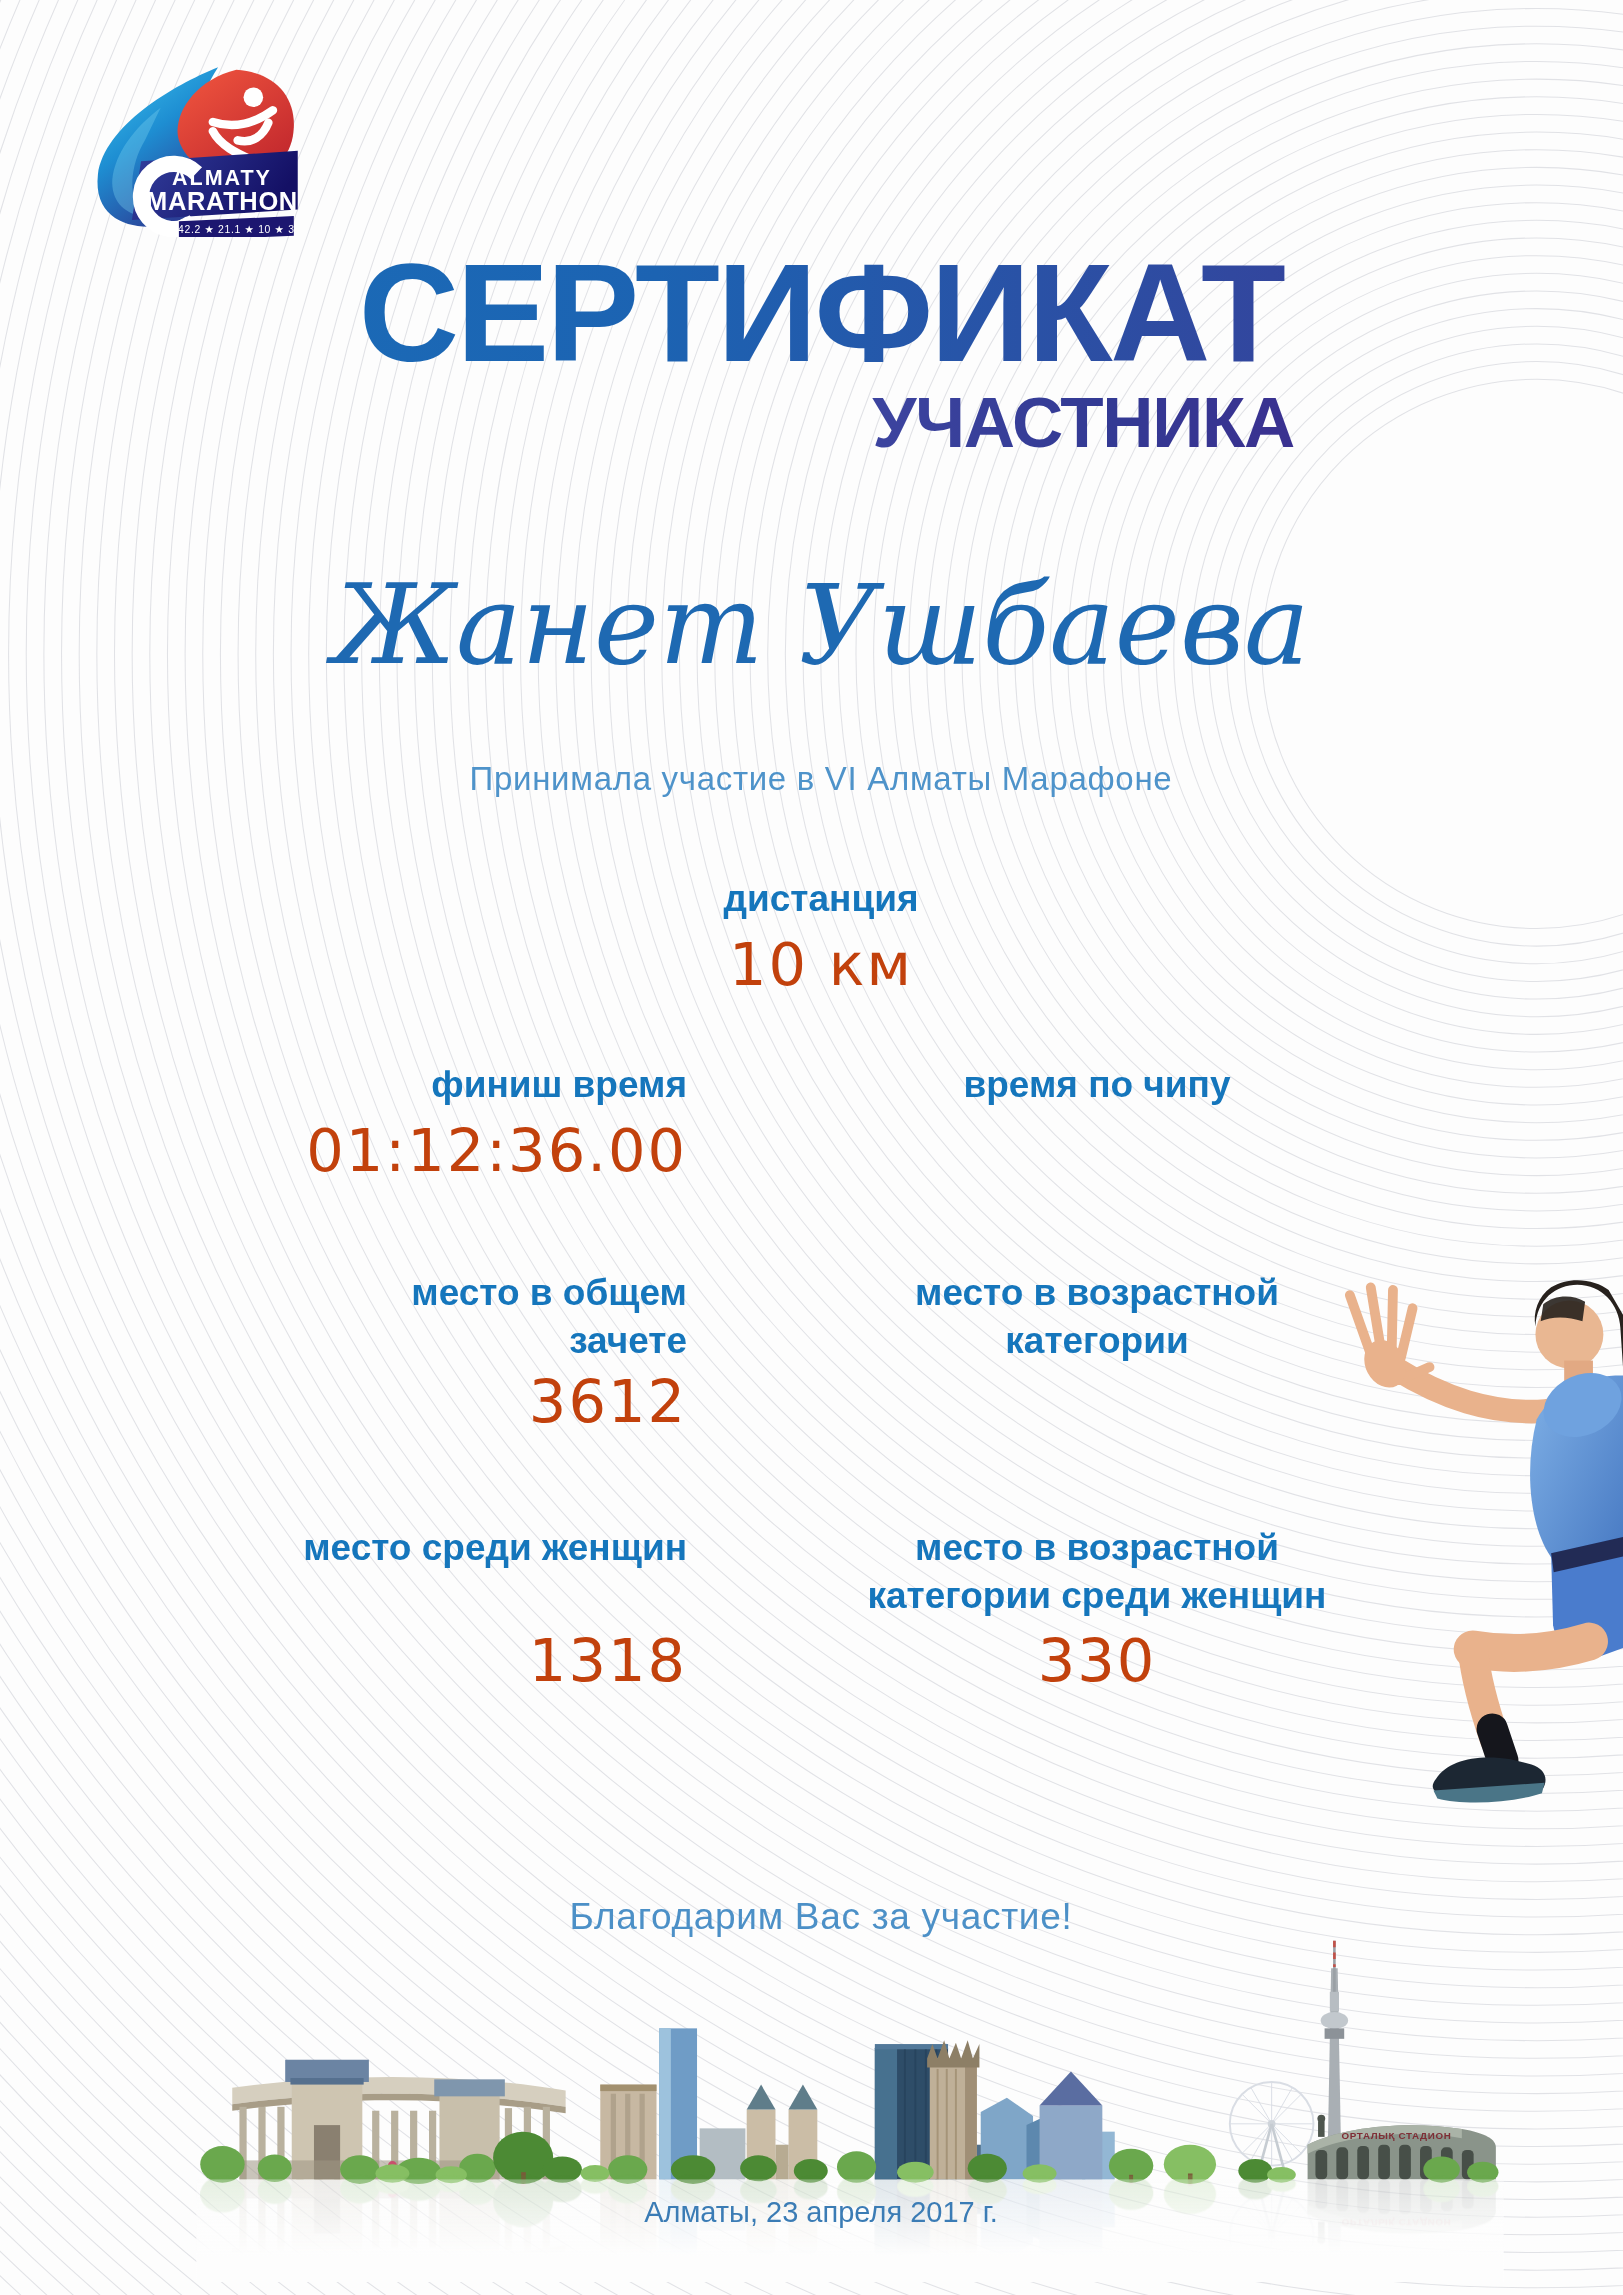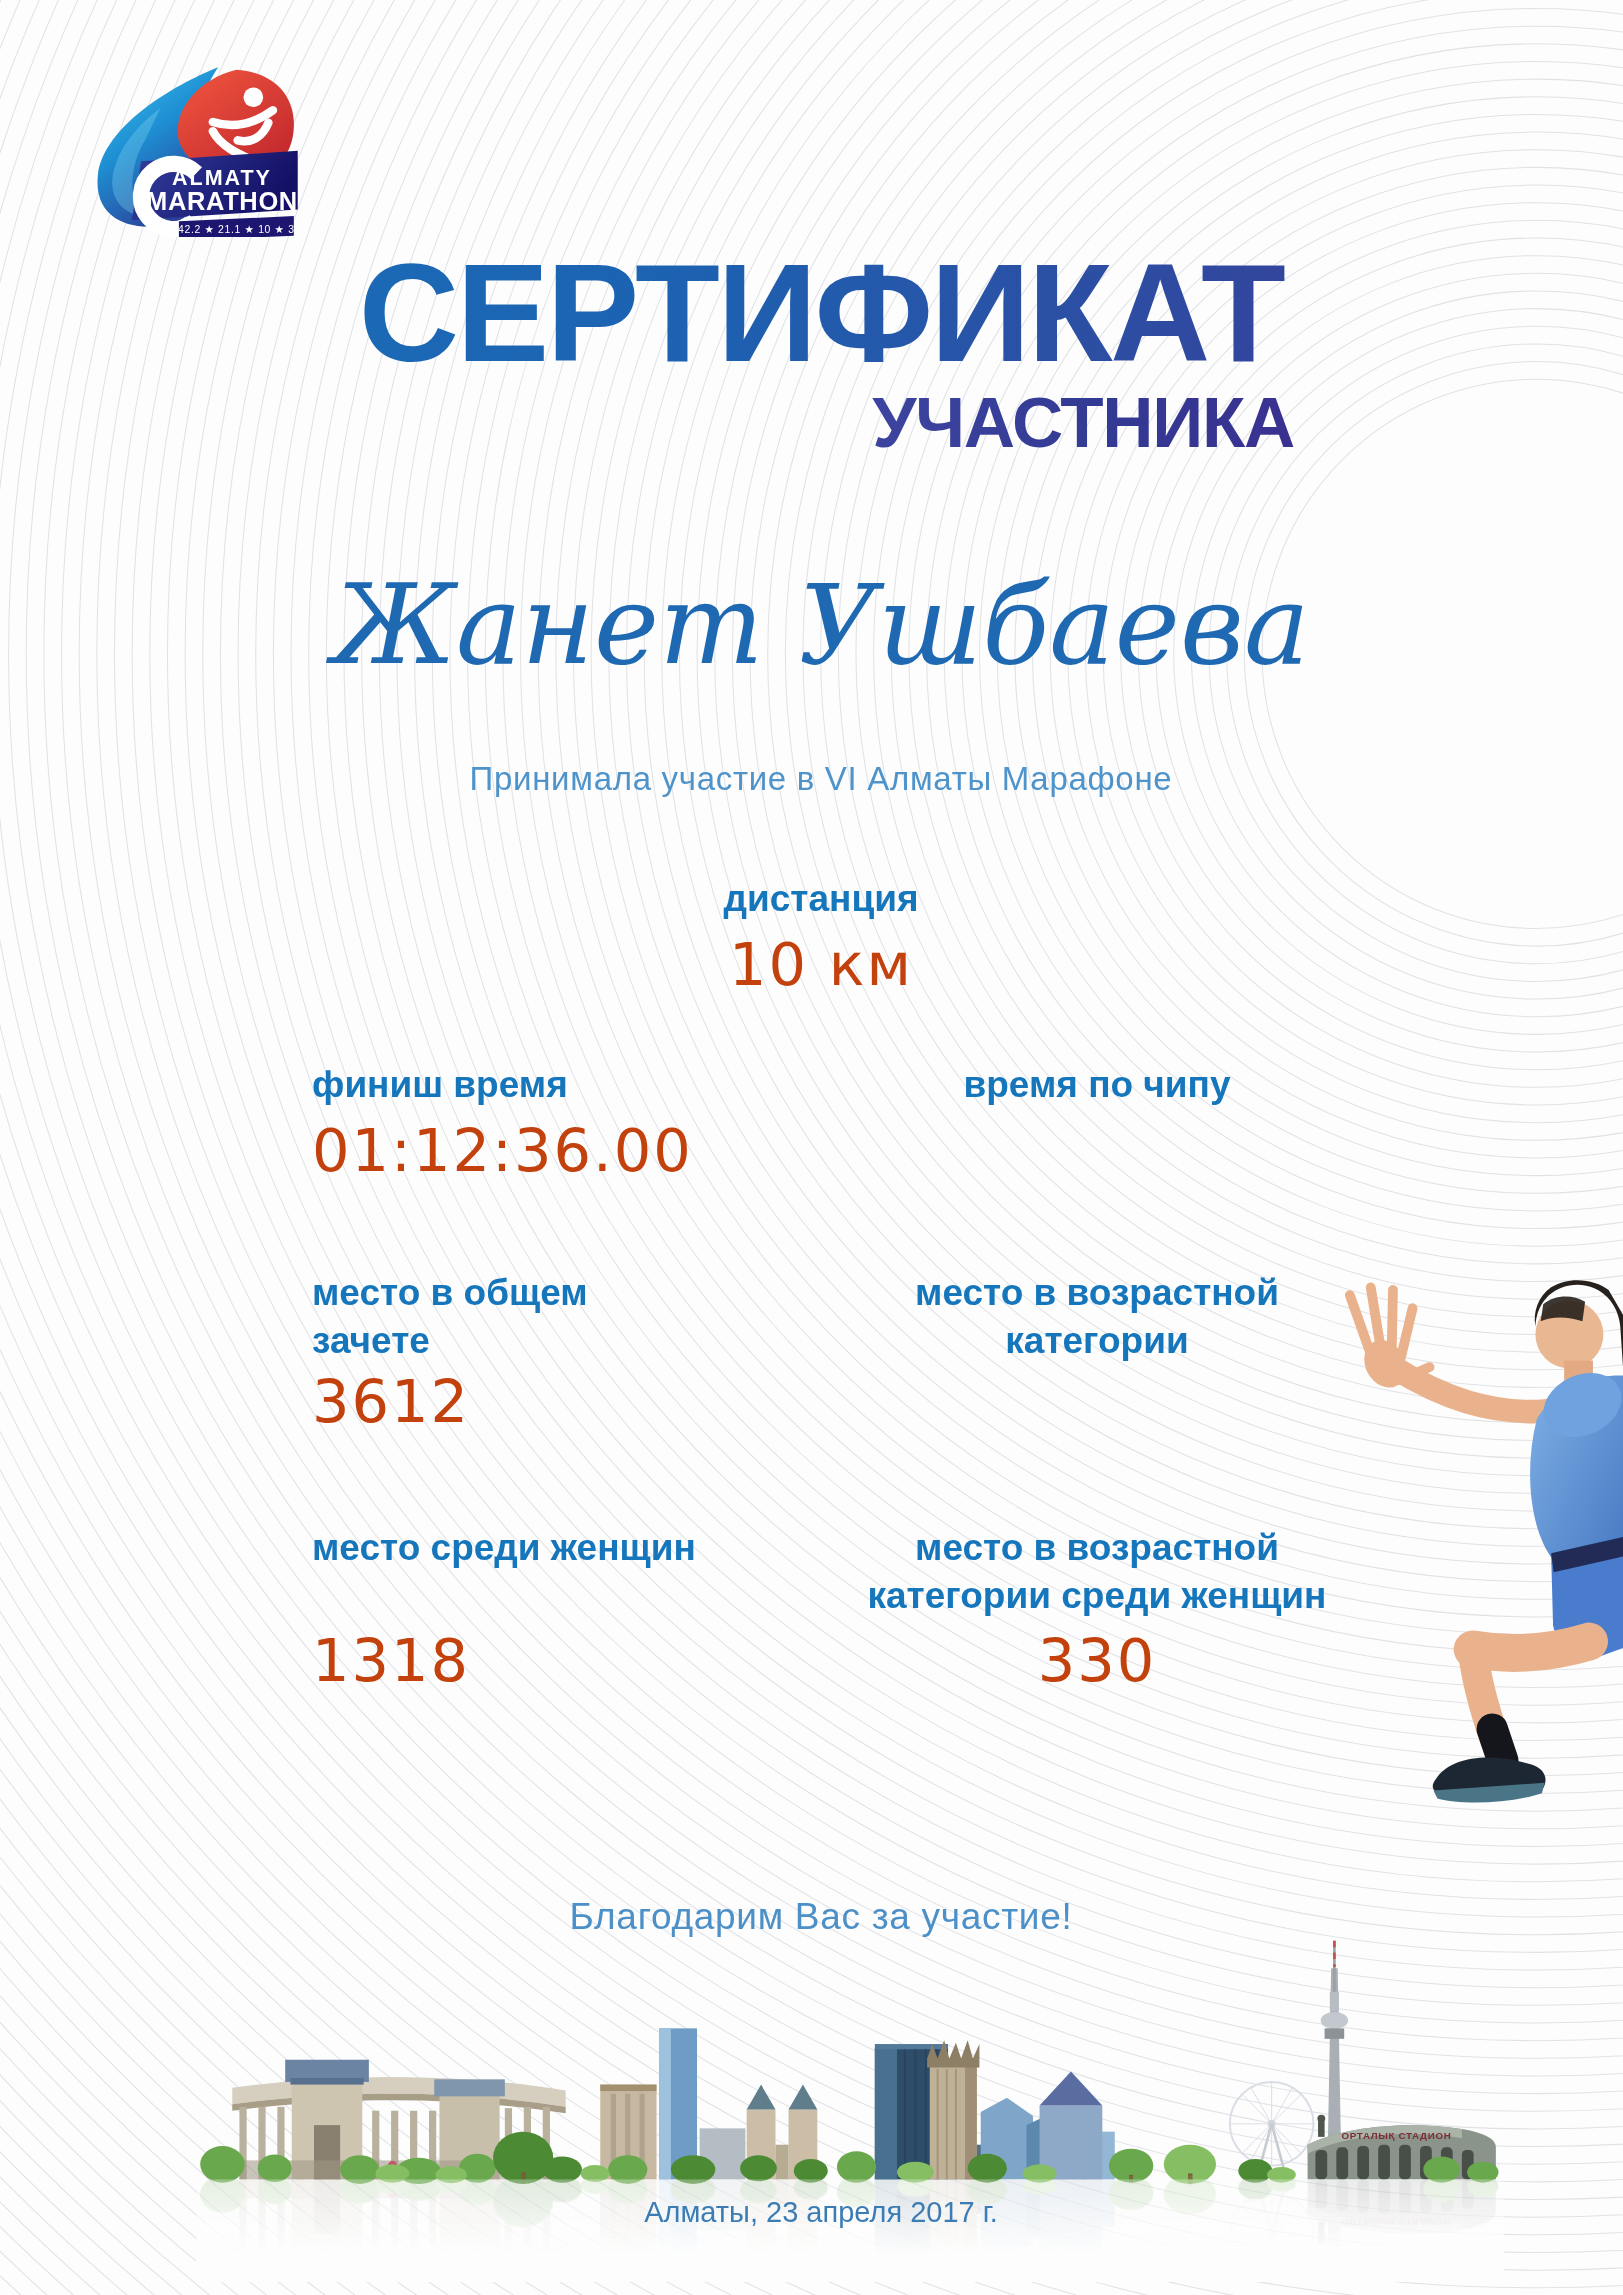--- a/index.html
+++ b/index.html
@@ -28,21 +28,21 @@
   .participant-name{
     top:557px; font-size:110px; line-height:1.25; color:#1e69b2;
     font-family:"DejaVu Serif", serif; font-style:italic; font-weight:normal; margin:0;
   }
   .participation-line{ top:760px; font-size:33px; color:#4e93ca; letter-spacing:0.7px;}
   .stat-label{ font-size:37px; font-weight:bold; color:#1576bc; line-height:48px;}
   .stat-value{ font-size:59px; font-weight:400; color:#c2410c; letter-spacing:2px;
                font-family:"DejaVu Sans", sans-serif;}
   .dist-label{ top:875px; }
   .dist-value{ top:930px; }
-  .col-l{ left:312px; width:392px; text-align:left;}
+  .col-l{ left:295px; width:392px; text-align:right;}
   .col-r{ left:832px; width:530px; text-align:center;}
   .r1l{ top:1061px;} .r1v{ top:1116px;}
   .r2l{ top:1269px;} .r2v{ top:1367px;}
   .r3l{ top:1524px;} .r3v{ top:1626px;}
   .thanks{ top:1896px; font-size:37px; color:#4c90c7; letter-spacing:0.7px;}
   .place-date{ top:2196px; font-size:29px; color:#3b7cb5; z-index:4;}
   .logo-box{ left:82px; top:62px; z-index:3;}
   .skyline-box{ left:196px; top:1929px; z-index:2;}
   .runner-box{ left:1308px; top:1256px; z-index:1;}
 </style>

